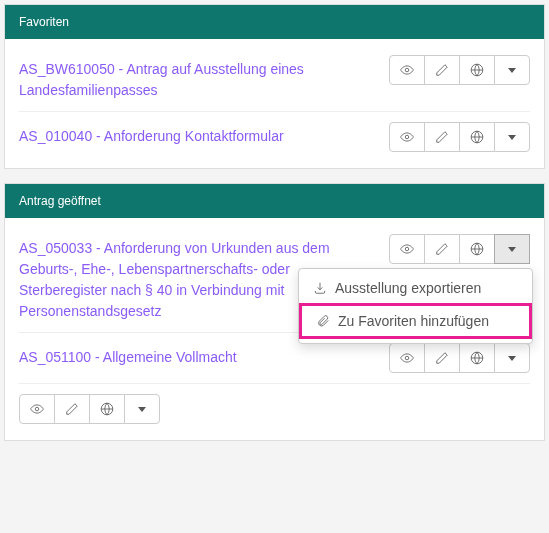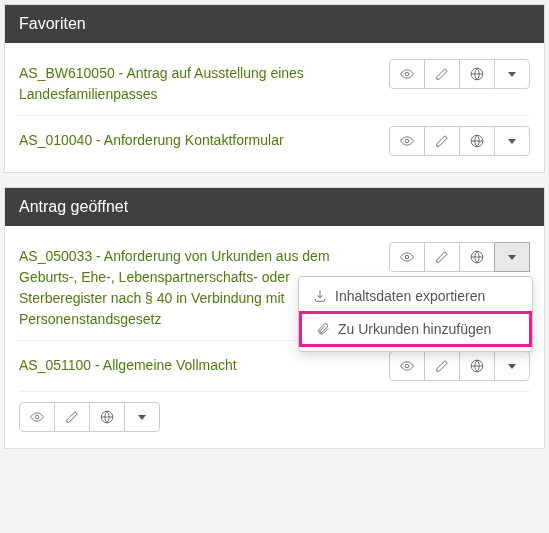--- a/index.html
+++ b/index.html
@@ -1,22 +1,22 @@
 <!DOCTYPE html>
 <html><head>
 <meta charset="utf-8">
 <style>
 *{box-sizing:border-box;margin:0;padding:0}
 body{font-family:'Segoe UI',Tahoma,Arial,sans-serif;font-size:14px;color:#333;background:#f4f4f4;padding:4px;width:549px}
 .panel{background:#fff;border:1px solid #ddd;margin-bottom:14px}
-.panel-header{background:#404040;color:#fff;padding:10px 14px;font-size:16px;font-weight:400}
+.panel-header{background:#0f766e;color:#fff;padding:10px 14px;font-size:12px;font-weight:400}
 .panel-body{padding:6px 14px}
 .row{display:flex;align-items:flex-start;padding:10px 0;border-bottom:1px solid #eee;position:relative}
 .row:last-child{border-bottom:none}
-.row-label{flex:1;color:#4d7c0f;line-height:1.5;padding-right:10px;padding-top:4px}
+.row-label{flex:1;color:#8b5cf6;line-height:1.5;padding-right:10px;padding-top:4px}
 .btn-group{display:flex}
 .btn{width:36px;height:30px;border:1px solid #ccc;background:#fff;display:flex;align-items:center;justify-content:center;cursor:pointer;font-size:13px;color:#555}
 .btn+.btn{margin-left:-1px}
 .btn:first-child{border-radius:4px 0 0 4px}
 .btn:last-child{border-radius:0 4px 4px 0}
 .btn.open{background:#e8e8e8;border-color:#aaa}
 .caret{width:0;height:0;border-left:4px solid transparent;border-right:4px solid transparent;border-top:5px solid #555}
 .ico{width:14px;height:14px;display:inline-block;flex-shrink:0}
 .dropdown{position:absolute;top:34px;right:-3px;background:#fff;border:1px solid #ccc;border-radius:4px;box-shadow:0 4px 12px rgba(0,0,0,0.15);min-width:235px;z-index:10;padding:4px 0}
 .dropdown-item{display:flex;align-items:center;padding:7px 14px;cursor:pointer;color:#555;gap:8px}
@@ -106,27 +106,27 @@
             </svg>
           </button>
         <button class="btn open">
             <span class="caret"></span>
           </button>
         <div class="dropdown">
           <div class="dropdown-item">
             <svg class="ico" viewBox="0 0 24 24">
                 <path d="M12 3v12m0 0l-4-4m4 4l4-4M4 17v2a2 2 0 002 2h12a2 2 0 002-2v-2"></path>
               </svg>
-            <span>Inhaltsdaten exportieren</span>
+            <span>Ausstellung exportieren</span>
           </div>
           <div class="dropdown-item highlight">
             <svg class="ico" viewBox="0 0 24 24">
                 <path d="M21 11l-8.5 8.5a5 5 0 01-7-7L14 4a3.5 3.5 0 015 5l-8.5 8.5a2 2 0 01-3-3L15 7"></path>
               </svg>
-            <span>Zu Urkunden hinzufügen</span>
+            <span>Zu Favoriten hinzufügen</span>
           </div>
         </div>
       </div>
     </div>
     <div class="row">
       <div class="row-label">AS_051100 - Allgemeine Vollmacht</div>
       <div class="btn-group">
         <button class="btn">
             <svg class="ico" viewBox="0 0 24 24">
               <path d="M1 12s4-7 11-7 11 7 11 7-4 7-11 7S1 12 1 12z"></path>

